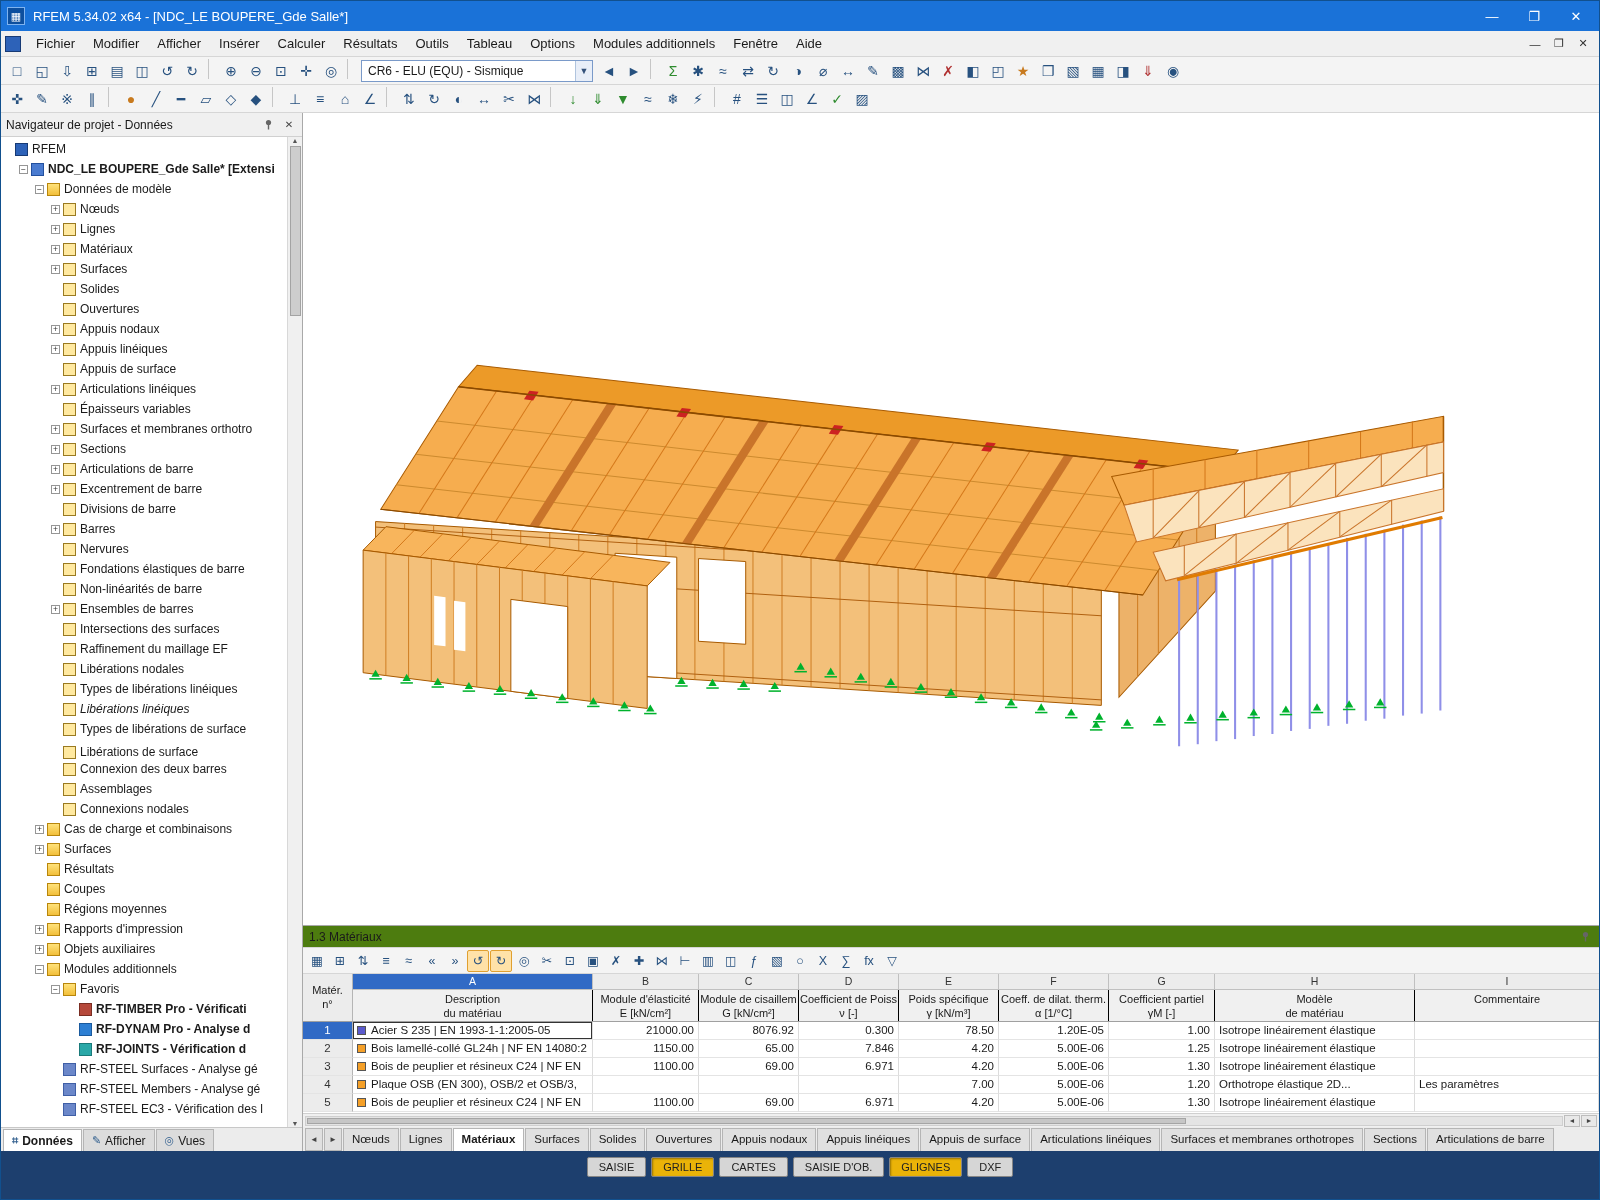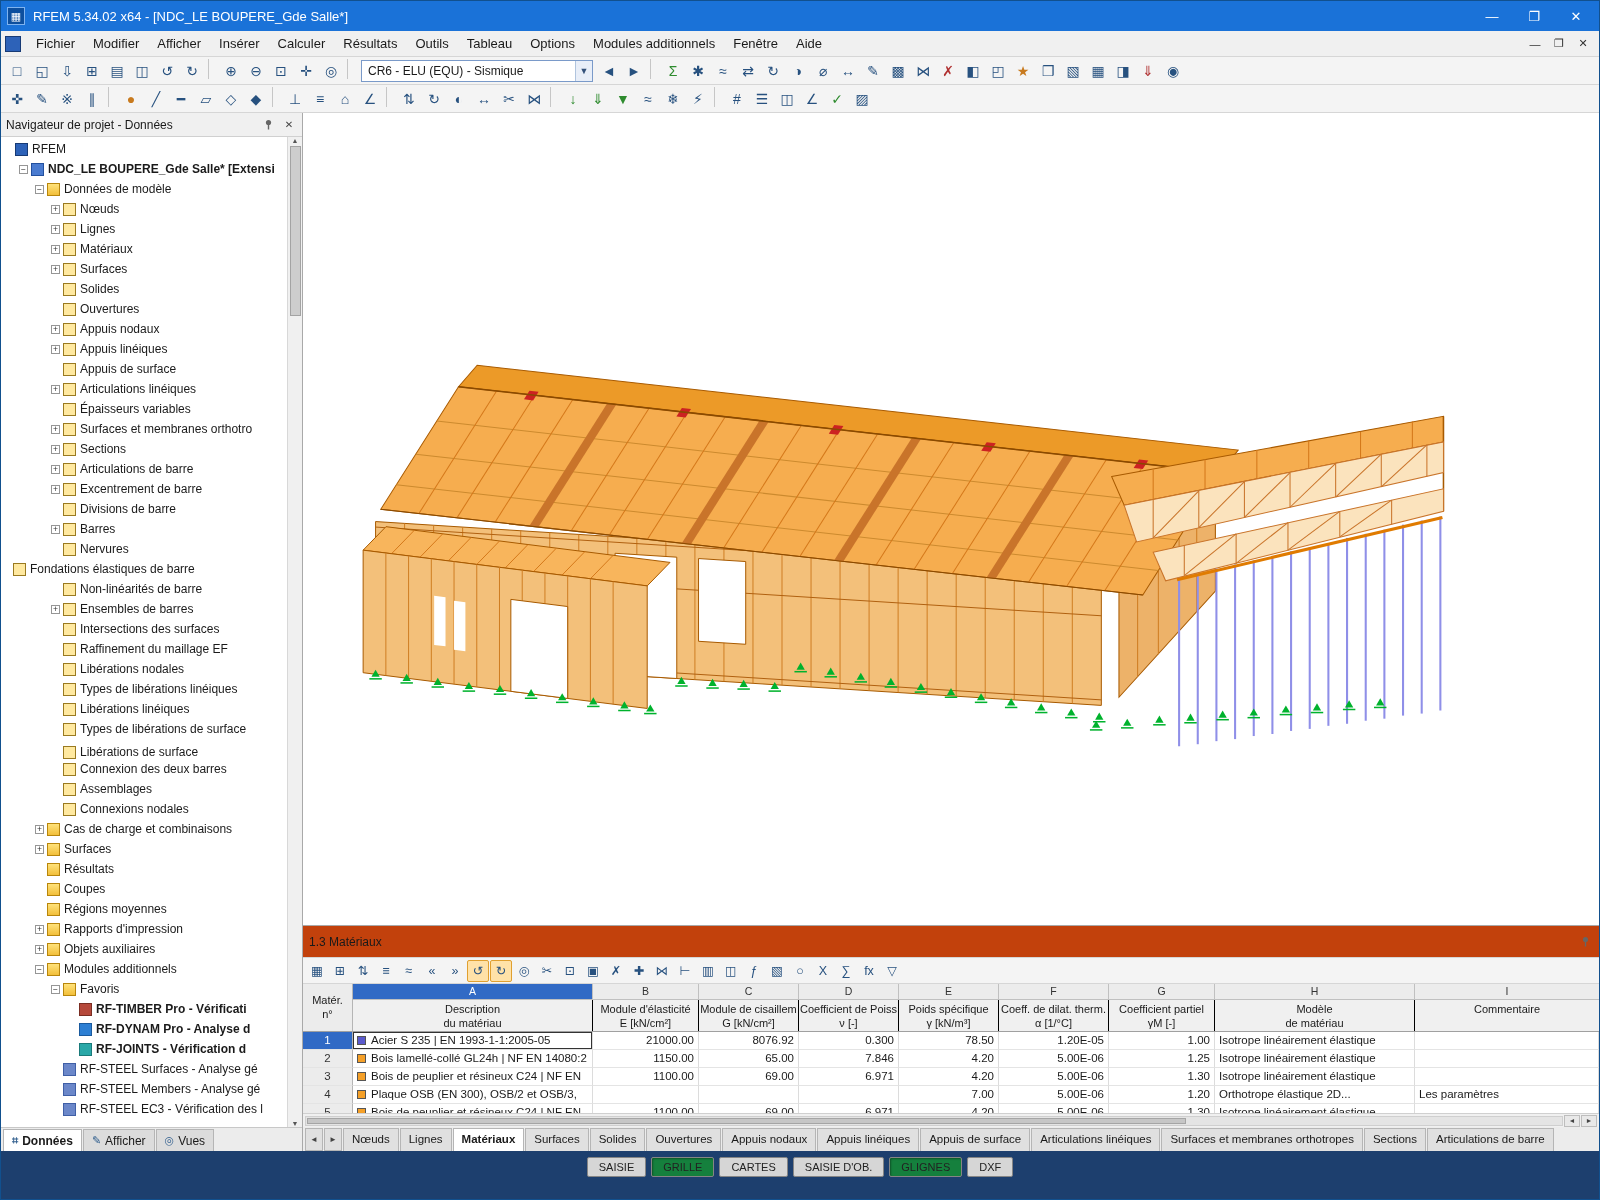--- a/index.html
+++ b/index.html
@@ -52,21 +52,21 @@
   .nav-tabs{height:24px;background:#ececec;border-top:1px solid #c8c8c8;display:flex;align-items:stretch;padding:1px 2px 0;gap:1px;flex:none}
   .nav-tab{display:flex;align-items:center;gap:4px;padding:0 8px;font-size:12px;background:#dcdcdc;border:1px solid #b5b5b5;border-bottom:none}
   .nav-tab.active{background:#fff;font-weight:bold}
   .nav-tab .ic{font-size:11px;color:#33608f}
   
   .main{flex:1;display:flex;flex-direction:column;min-width:0;min-height:0}
   .viewport{flex:1;background:#fff;min-height:0;position:relative}
   .viewport svg{display:block;width:100%;height:100%}
   
   .tablepanel{height:226px;flex:none;display:flex;flex-direction:column;background:#fff;border-top:1px solid #a9a9a9}
-  .tp-header{height:32px;background:#c2410c;border-bottom:1px solid #d6d6d6;display:flex;align-items:center;padding:0 6px;gap:9px;font-size:12px;flex:none}
+  .tp-header{height:22px;background:#4d7c0f;border-bottom:1px solid #d6d6d6;display:flex;align-items:center;padding:0 6px;gap:9px;font-size:12px;flex:none}
   .tp-header .t{flex:1}
   .tp-toolbar{height:26px;background:#f4f4f4;border-bottom:1px solid #d6d6d6;display:flex;align-items:center;padding:0 3px;gap:1px;flex:none}
   .tp-toolbar .tbi{width:22px;height:22px;font-size:12.5px}
   .thead{display:flex;background:#f0f0f0;flex:none}
   .corner{width:50px;flex:none;border-right:1px solid #b5b5b5;border-bottom:1px solid #a0a0a0;text-align:center;font-size:11px;line-height:14px;padding-top:9px;background:#ececec}
   .thead-right{flex:1;min-width:0}
   .letters{display:flex;height:16px;border-bottom:1px solid #c0c0c0}
   .letter{border-right:1px solid #c0c0c0;text-align:center;font-size:10.5px;line-height:15px;background:#ececec;color:#333}
   .letter.sel{background:#316ac5;color:#fff}
   .heads{display:flex;height:32px;border-bottom:1px solid #a0a0a0}
@@ -85,21 +85,21 @@
   .hs-track{flex:1;height:10px;background:#e4e4e4;border:1px solid #cfcfcf;position:relative}
   .hs-thumb{position:absolute;left:1px;top:1px;bottom:1px;width:70%;background:#c6c6c6;border:1px solid #a5a5a5}
   .hs-btn{width:16px;height:12px;background:#e8e8e8;border:1px solid #bdbdbd;font-size:7px;line-height:10px;text-align:center;color:#444}
   .tp-tabs{height:24px;background:#ececec;display:flex;align-items:stretch;padding:1px 2px 0;gap:1px;flex:none}
   .tab-scroll{width:18px;display:flex;align-items:center;justify-content:center;font-size:8px;background:#e0e0e0;border:1px solid #b5b5b5;color:#444}
   .tp-tab{padding:0 8px;font-size:11.5px;line-height:21px;background:#e0e0e0;border:1px solid #b5b5b5;border-bottom:none;white-space:nowrap}
   .tp-tab.active{background:#fff;font-weight:bold}
   
   .statusbar{height:48px;background:#1d3f6e;display:flex;align-items:flex-start;justify-content:center;gap:5px;padding-top:6px;flex:none}
   .sb-btn{background:#d6d6d6;border:1px solid #858585;border-radius:2px;font-size:11px;padding:3px 11px;color:#222}
-  .sb-btn.on{background:#15803d;box-shadow:inset 1px 1px 2px rgba(0,0,0,.35)}
+  .sb-btn.on{background:#eab308;box-shadow:inset 1px 1px 2px rgba(0,0,0,.35)}
 </style>
 </head>
 <body>
 
 <div class="app">
 
   <div class="titlebar">
     <span class="app-icon">▦</span>
     <span class="title">RFEM 5.34.02 x64 - [NDC_LE BOUPERE_Gde Salle*]</span>
     <span class="win-btn">—</span>
@@ -336,21 +336,21 @@
             <div class="titem" style="padding-left: 50px;">
               <span class="texp">+</span>
               <span class="tico"></span>
               <span>Barres</span>
             </div>
             <div class="titem" style="padding-left: 50px;">
               <span class="texp"></span>
               <span class="tico"></span>
               <span>Nervures</span>
             </div>
-            <div class="titem" style="">
+            <div class="titem" style="padding-left: 50px;">
               <span class="texp"></span>
               <span class="tico"></span>
               <span>Fondations élastiques de barre</span>
             </div>
             <div class="titem" style="padding-left: 50px;">
               <span class="texp"></span>
               <span class="tico"></span>
               <span>Non-linéarités de barre</span>
             </div>
             <div class="titem" style="padding-left: 50px;">
@@ -371,21 +371,21 @@
             <div class="titem" style="padding-left: 50px;">
               <span class="texp"></span>
               <span class="tico"></span>
               <span>Libérations nodales</span>
             </div>
             <div class="titem" style="padding-left: 50px;">
               <span class="texp"></span>
               <span class="tico"></span>
               <span>Types de libérations linéiques</span>
             </div>
-            <div class="titem" style="padding-left: 50px;">
+            <div class="titem" style="padding-left: 50px; font-style: italic;">
               <span class="texp"></span>
               <span class="tico"></span>
               <span>Libérations linéiques</span>
             </div>
             <div class="titem" style="padding-left: 50px;">
               <span class="texp"></span>
               <span class="tico"></span>
               <span>Types de libérations de surface</span>
             </div>
             <div class="titem" style="padding-left: 50px; align-items: flex-end;">

